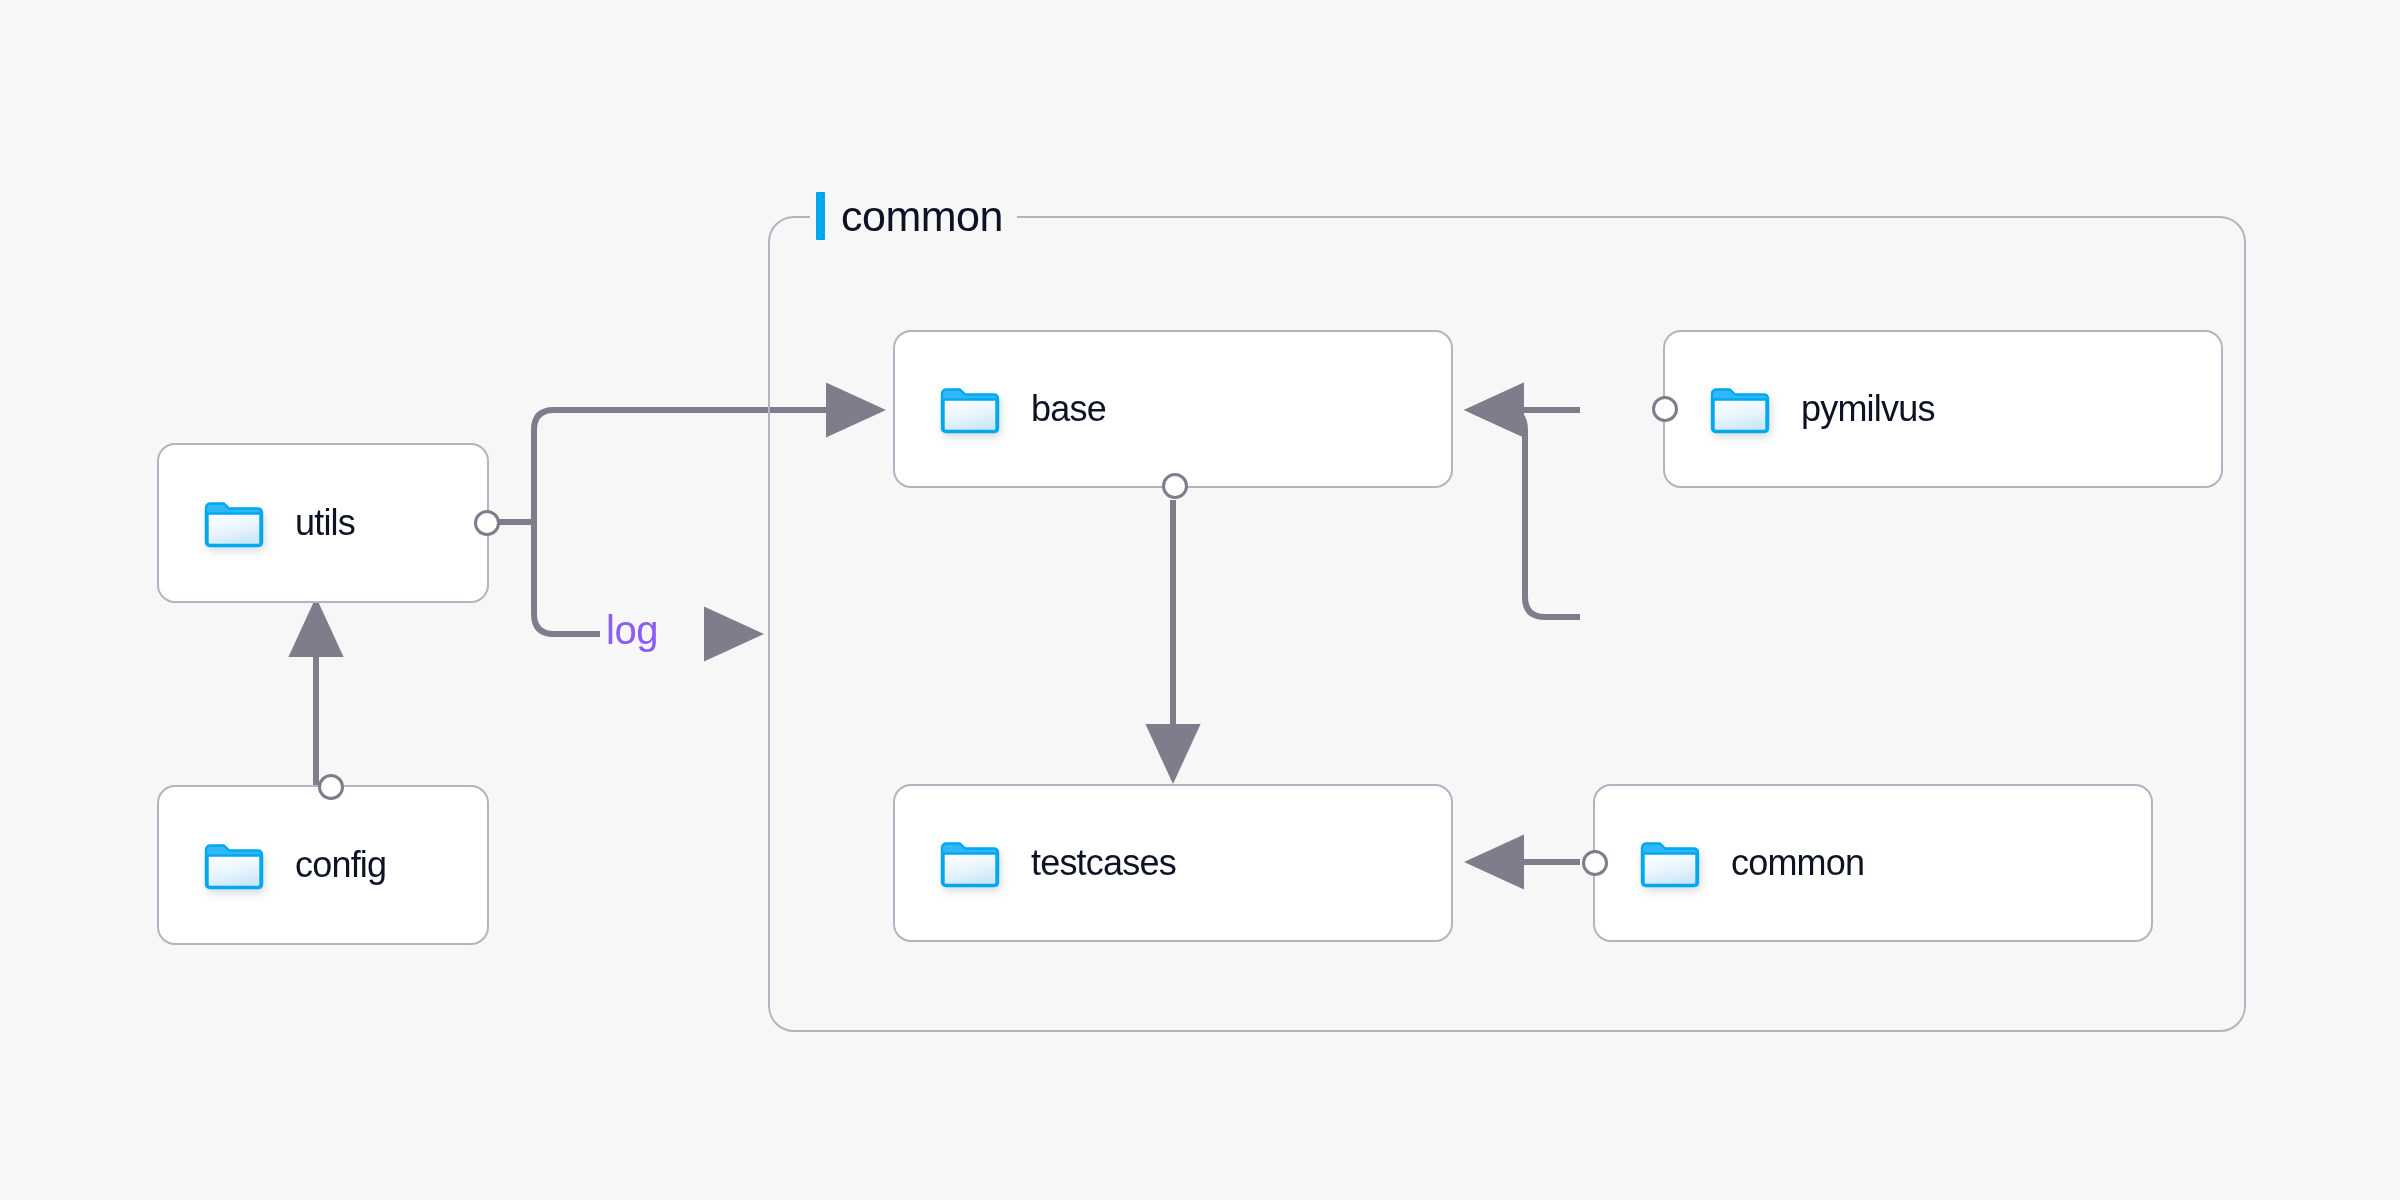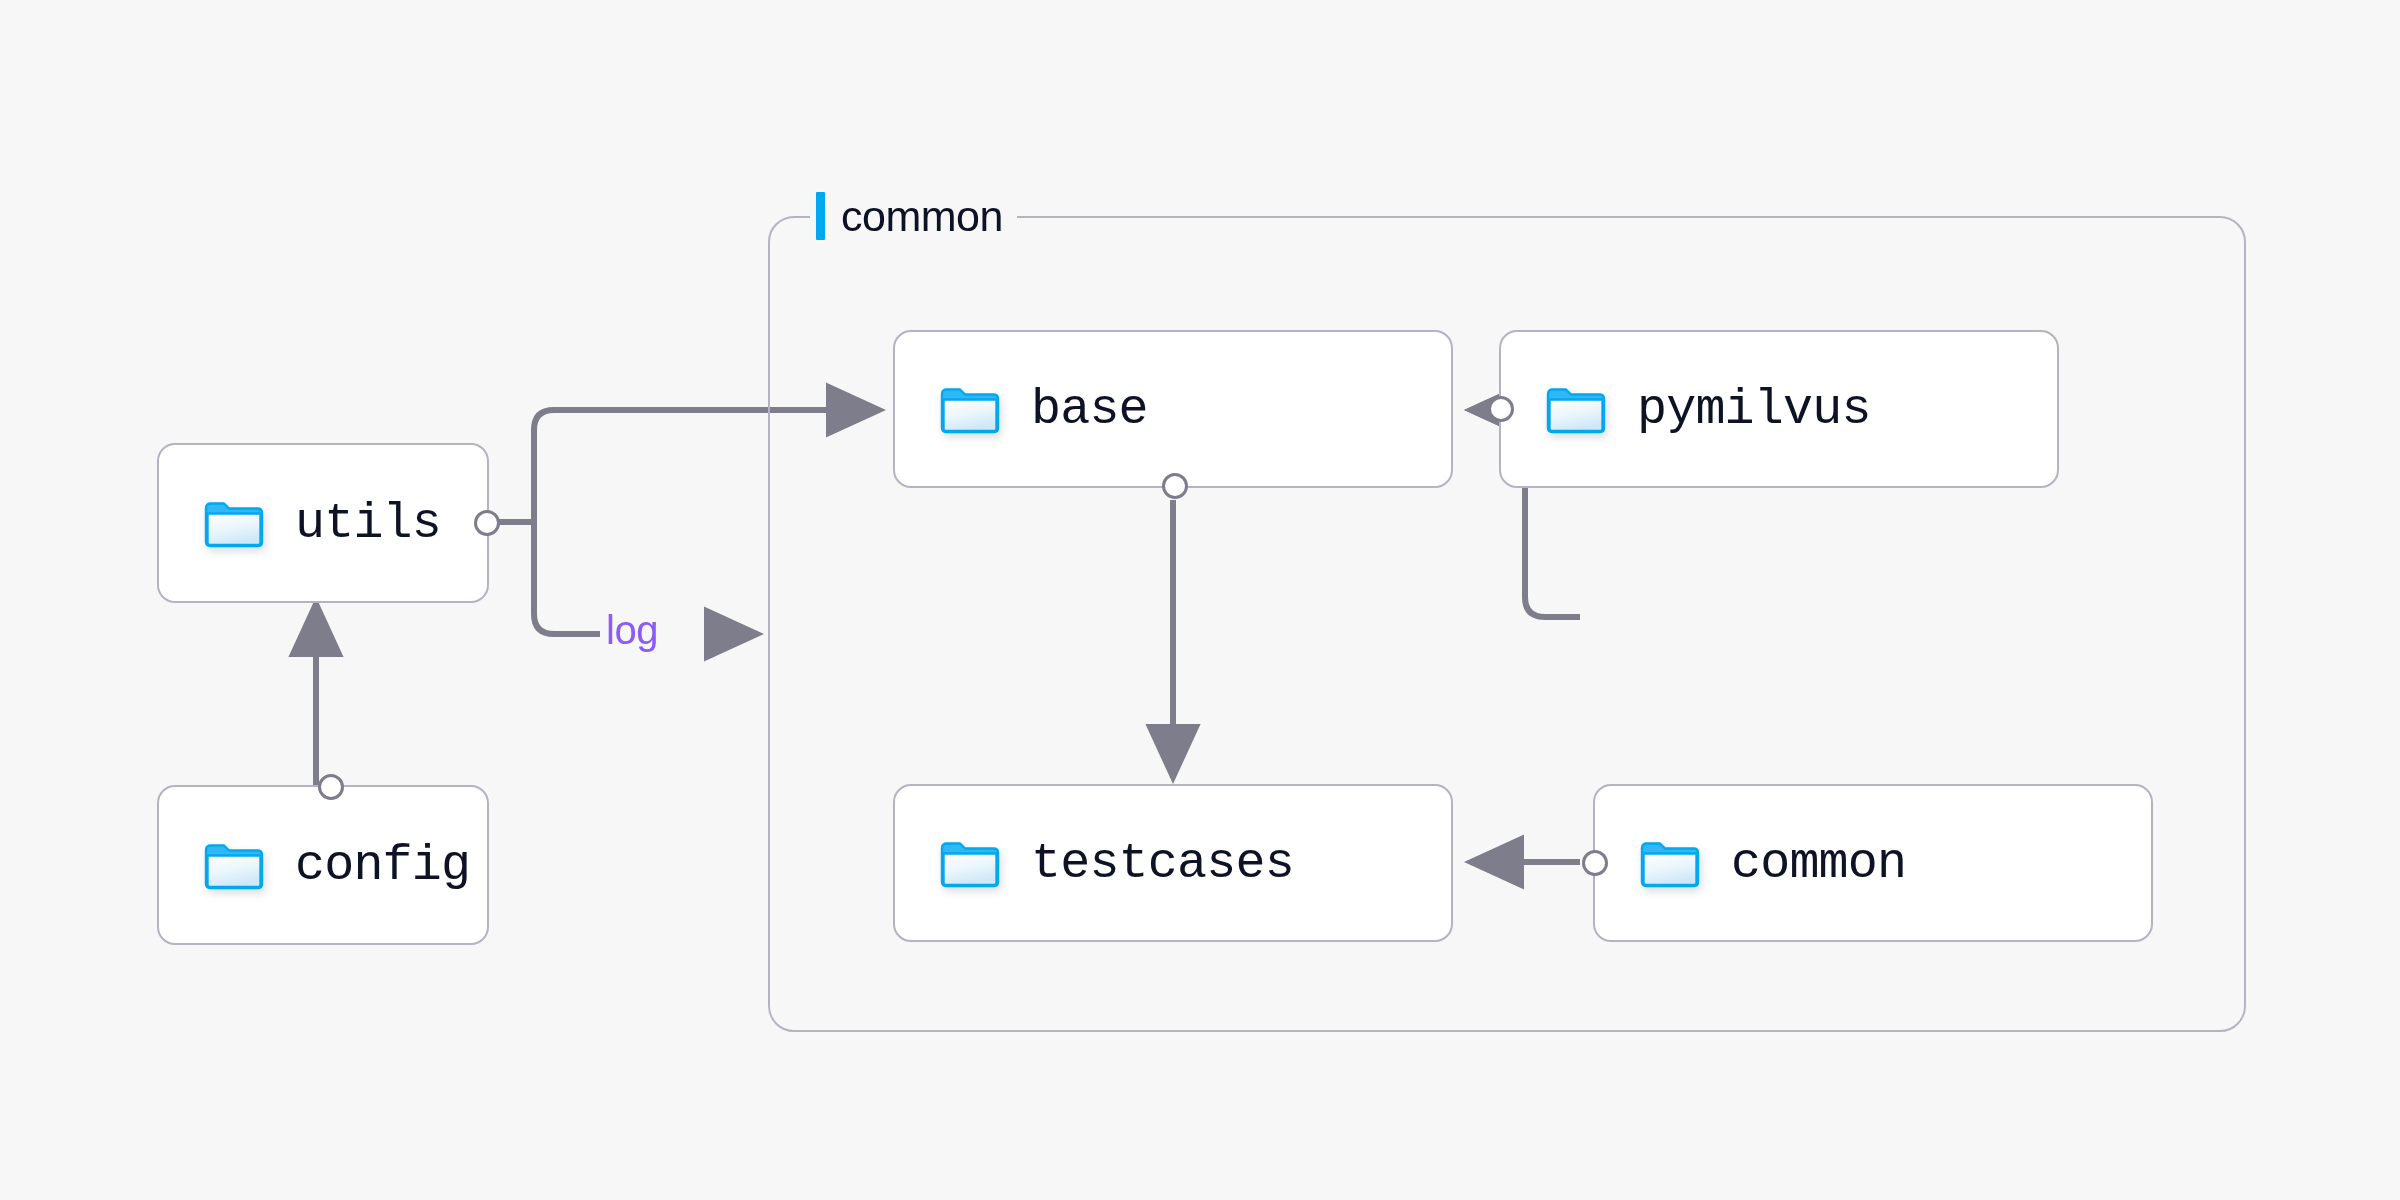--- a/index.html
+++ b/index.html
@@ -60,25 +60,24 @@
     background: #ffffff;
     border: 2px solid #b5b3c2;
     border-radius: 18px;
     box-sizing: border-box;
     display: flex;
     align-items: center;
     padding-left: 44px;
     gap: 30px;
   }
   .node .label {
-    font-size: 50px;
+    font-size: 36px;
     color: #0d1324;
     letter-spacing: -0.8px;
     white-space: nowrap;
-    font-family: Liberation Mono, monospace;
   }
 
   
   .folder {
     width: 62px;
     height: 52px;
     flex: none;
     position: relative;
     filter: drop-shadow(2px 4px 4px rgba(40,60,90,0.18));
   }
@@ -193,21 +192,21 @@
   <div class="node" style="left:893px; top:784px; width:560px; height:158px;">
     <span class="folder">
       <svg viewBox="0 0 62 52" xmlns="http://www.w3.org/2000/svg">
         <path d="M3 11 C3 8 5 6.5 7.5 6.5 L21 6.5 L26 11.5 L54.5 11.5 C57 11.5 59 13 59 16 L59 45 C59 47.5 57.5 49 55 49 L7 49 C4.5 49 3 47.5 3 45 Z" fill="#2fb8f5" stroke="#00a8f0" stroke-width="2.4" stroke-linejoin="round"></path>
         <path d="M4.5 16.5 L57.5 16.5 L57.5 46 C57.5 47.4 56.6 48 55 48 L7 48 C5.4 48 4.5 47.4 4.5 46 Z" fill="url(#folderFill)" stroke="#00a8f0" stroke-width="2.4" stroke-linejoin="round"></path>
       </svg>
     </span>
     <span class="label">testcases</span>
   </div>
 
-  <div class="node" style="left:1499px; top:330px; width:560px; height:158px;">
+  <div class="node" style="left:1663px; top:330px; width:560px; height:158px;">
     <span class="folder">
       <svg viewBox="0 0 62 52" xmlns="http://www.w3.org/2000/svg">
         <path d="M3 11 C3 8 5 6.5 7.5 6.5 L21 6.5 L26 11.5 L54.5 11.5 C57 11.5 59 13 59 16 L59 45 C59 47.5 57.5 49 55 49 L7 49 C4.5 49 3 47.5 3 45 Z" fill="#2fb8f5" stroke="#00a8f0" stroke-width="2.4" stroke-linejoin="round"></path>
         <path d="M4.5 16.5 L57.5 16.5 L57.5 46 C57.5 47.4 56.6 48 55 48 L7 48 C5.4 48 4.5 47.4 4.5 46 Z" fill="url(#folderFill)" stroke="#00a8f0" stroke-width="2.4" stroke-linejoin="round"></path>
       </svg>
     </span>
     <span class="label">pymilvus</span>
     <span class="port" style="left:-13px; top:50%; margin-top:-13px;"></span>
   </div>
 

